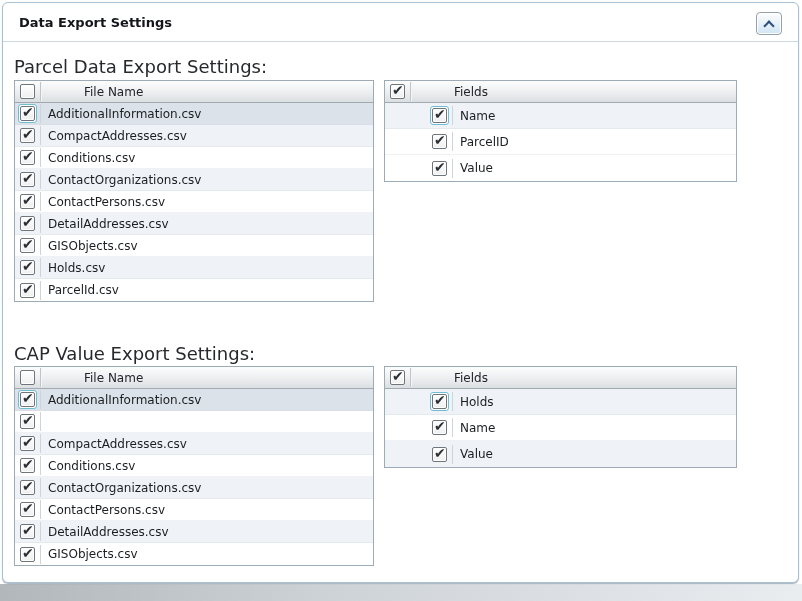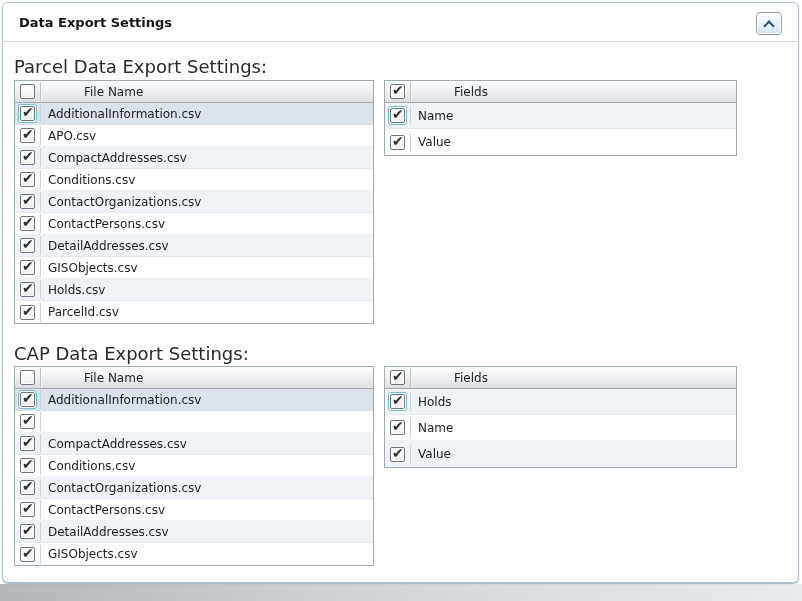--- a/index.html
+++ b/index.html
@@ -53,21 +53,21 @@
   .sec2-fields { left: 381px; top: 324px; width: 353px; }
 
   .thead {
     display: flex; align-items: center; height: 22px;
     background: linear-gradient(#fdfdfd, #eceef0 55%, #dcdfe2);
     border-bottom: 1px solid #a2aab1;
     gap: 36px;
   }
   .trow { display: flex; align-items: center; background: #ffffff; }
   .files-grid .trow { height: 22px; }
-  .fields-grid .trow { height: 26px; }
+  .fields-grid .trow { height: 26px; padding-left: 42px; }
   .trow.stripe { background: #eff3f7; }
   .trow.selected { background: #dce2e9; }
   .trow { border-bottom: 1px solid rgba(210,216,222,0.35); }
   .trow:last-child { border-bottom: none; }
 
   .cbcell {
     width: 26px; flex: 0 0 26px; display: flex;
     align-items: center; justify-content: center;
     border-right: 1px solid #cfd4d8;
   }
@@ -126,28 +126,20 @@
         </div>
         <div class="tbody">
             <div class="trow stripe selected">
               <span class="cbcell">
                 <span class="cbwrap focused">
                   <span class="cb checked"></span>
                 </span>
               </span>
               <span class="txtcell">AdditionalInformation.csv</span>
             </div>
-            <div class="trow">
-              <span class="cbcell">
-                <span class="cbwrap">
-                  <span class="cb checked"></span>
-                </span>
-              </span>
-              <span class="txtcell">APO.csv</span>
-            </div>
             <div class="trow stripe">
               <span class="cbcell">
                 <span class="cbwrap">
                   <span class="cb checked"></span>
                 </span>
               </span>
               <span class="txtcell">CompactAddresses.csv</span>
             </div>
             <div class="trow">
               <span class="cbcell">
@@ -225,26 +217,34 @@
                 </span>
               </span>
               <span class="txtcell">Name</span>
             </div>
             <div class="trow">
               <span class="cbcell">
                 <span class="cbwrap">
                   <span class="cb checked"></span>
                 </span>
               </span>
+              <span class="txtcell">ParcelID</span>
+            </div>
+            <div class="trow">
+              <span class="cbcell">
+                <span class="cbwrap">
+                  <span class="cb checked"></span>
+                </span>
+              </span>
               <span class="txtcell">Value</span>
             </div>
           </div>
       </div>
 
-      <div class="section-label label-2">CAP Data Export Settings:</div>
+      <div class="section-label label-2">CAP Value Export Settings:</div>
 
       <div class="grid files-grid sec2-files">
         <div class="thead">
           <span class="cbcell">
             <span class="cbwrap">
               <span class="cb"></span>
             </span>
           </span>
           <span class="txtcell">File Name</span>
         </div>

